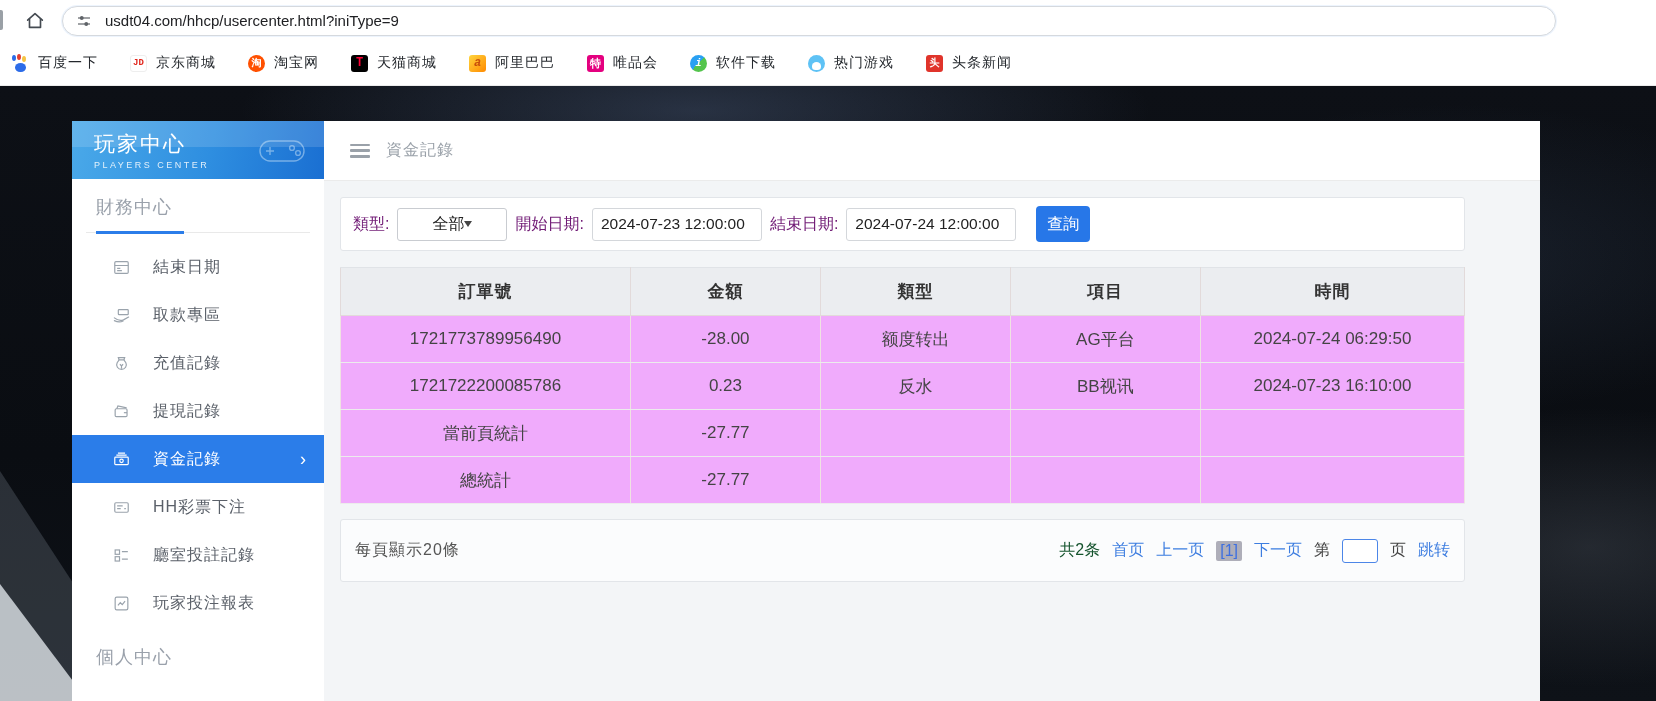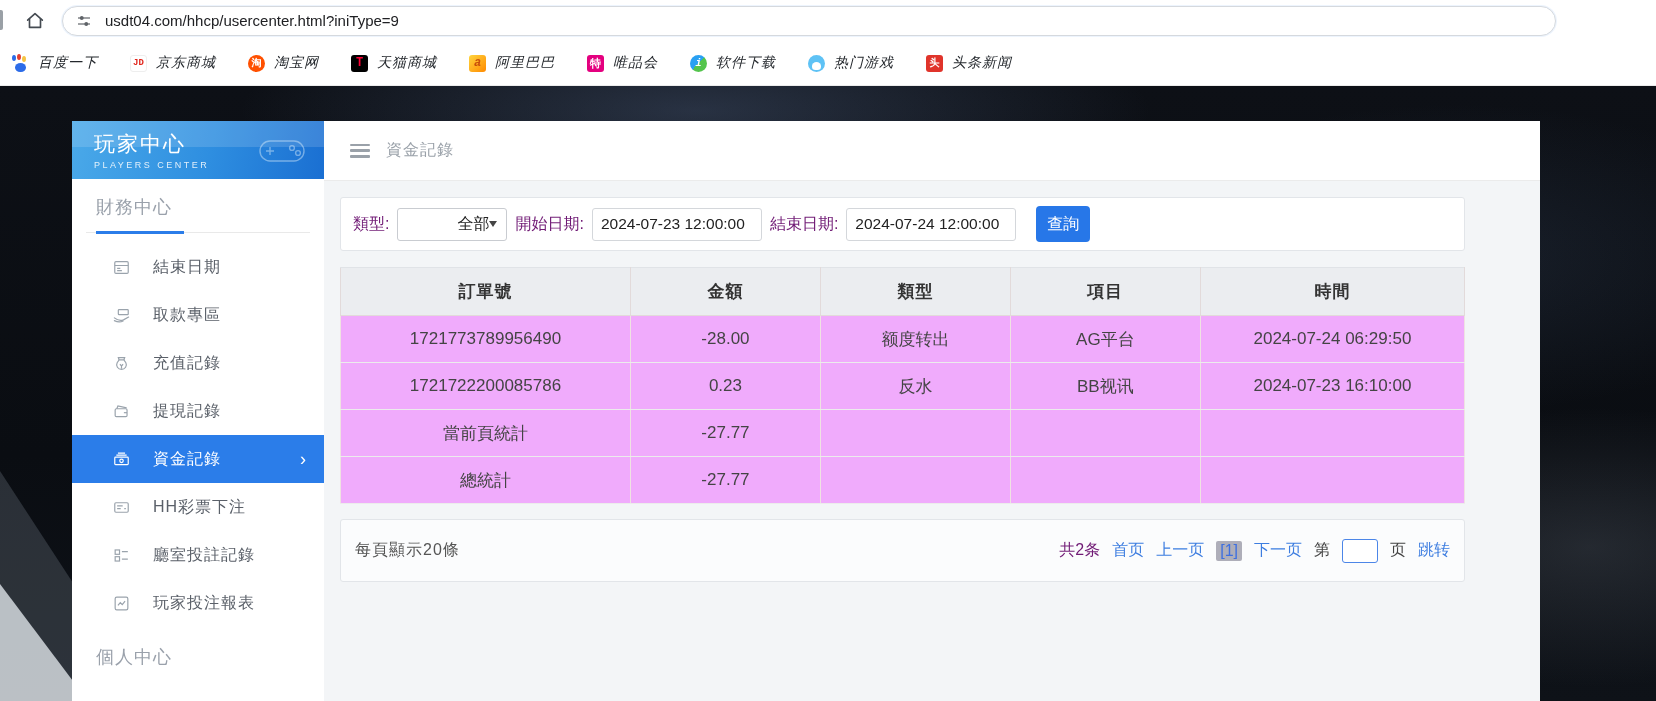--- a/index.html
+++ b/index.html
@@ -14,21 +14,21 @@
   .omnibox { flex:0 0 auto; width:1494px; height:30px; margin-left:10px; background:#fff; border:1px solid #d5d9de;
              border-radius:15px; display:flex; align-items:center; padding:0 12px; box-shadow:0 0 0 1px rgba(26,115,232,.08); }
   .site-info { width:20px; height:20px; margin-right:10px; display:flex; align-items:center; cursor:pointer; }
   .site-info svg { width:18px; height:18px; stroke:#5f6368; stroke-width:1.6; fill:#5f6368; }
   .url-text { font-size:15px; color:#202124; white-space:nowrap; }
 
   
   .bookmarks { width:100%; height:45px; background:#fff; display:flex; align-items:center; gap:32px; padding-left:12px;
                border-bottom:1px solid #ececec; }
   .bm-item { display:flex; align-items:center; gap:9px; cursor:pointer; white-space:nowrap; }
-  .bm-label { font-size:14px; color:#24282d; letter-spacing:1px;font-style:italic; }
+  .bm-label { font-size:14px; color:#24282d; letter-spacing:1px; }
   .fav { width:17px; height:17px; border-radius:3px; display:flex; align-items:center; justify-content:center;
          font-size:11px; font-weight:bold; color:#fff; position:relative; flex:0 0 auto;font-family:Liberation Mono, monospace; }
   .fav-baidu { background:transparent; }
   .fav-baidu::before { content:''; position:absolute; left:3px; bottom:0; width:11px; height:9px; background:#2c6ce8; border-radius:50% 50% 46% 46%; }
   .fav-baidu::after  { content:''; position:absolute; left:0;  top:0;  width:4px; height:6px; background:#2c6ce8; border-radius:50%;
                        box-shadow:5px -1px 0 #e33e30, 10px 1px 0 #f6c343; }
   .fav-jd { background:#fff; border:1px solid #eee; color:#e1251b; font-size:9px; }
   .fav-taobao { background:#ff5000; border-radius:50%; font-size:10px; }
   .fav-tmall { background:#000; color:#ff0036; font-size:12px; }
   .fav-ali { background:linear-gradient(135deg,#ffd53e,#ff8a00); color:#c9500b; font-size:12px; font-style:italic; }
@@ -78,39 +78,39 @@
   .main-header { height:60px; background:#fff; border-bottom:1px solid #ebebeb; display:flex; align-items:center; padding-left:26px; flex:0 0 auto; }
   .hamburger { width:20px; height:14px; display:flex; flex-direction:column; justify-content:space-between; cursor:pointer; }
   .hamburger i { display:block; height:2.5px; background:#9aa1a9; border-radius:1px; }
   .page-title { margin-left:16px; font-size:16px; color:#9aa1a9; letter-spacing:1px; font-weight:normal; }
   .main-body { flex:1; padding:16px 75px 0 16px; }
 
   .filter-card { background:#fff; border:1px solid #e2e5e9; border-radius:3px; height:54px; display:flex; align-items:center;
                  padding:0 12px; gap:8px; }
   .f-label { font-size:16px; color:#701a75; white-space:nowrap; }
   .f-select { width:110px; height:33px; border:1px solid #c9ccd1; border-radius:3px; background:#fff; display:flex; align-items:center;
-              justify-content:flex-end; padding:0 9px; cursor:pointer; }
+              justify-content:center; padding:0 9px; cursor:pointer; }
   .f-select .val { font-size:16px; color:#222; }
   .caret { width:0; height:0; border-left:4.5px solid transparent; border-right:4.5px solid transparent; border-top:6px solid #444; }
   .f-input { width:170px; height:33px; border:1px solid #d4d7db; border-radius:3px; font-size:15.5px; color:#222; padding:0 8px;
              font-family:"Liberation Sans","DejaVu Sans",sans-serif; background:#fff; }
   .btn-search { margin-left:12px; width:54px; height:36px; background:#2777e8; color:#fff; font-size:16px; border:none;
                 border-radius:4px; cursor:pointer; font-family:inherit; }
 
   .table-card { margin-top:16px; }
   table { width:100%; border-collapse:collapse; background:#fff; }
   th { height:48px; background:#ebedf0; font-size:17px; color:#333; font-weight:bold; border:1px solid #e2dada; border-top-color:#e0e3e7; letter-spacing:1px; }
   td { height:47px; text-align:center; font-size:17px; color:#444; border:1px solid #efe2e2; border-bottom-color:#ececec; background:#f0abfc; }
   table { border:1px solid #e0e3e7;padding-left:40px; }
 
   .pagination-card { margin-top:15px; background:#fbfcfd; border:1px solid #e2e5e9; border-radius:3px; height:63px;
                      display:flex; align-items:center; justify-content:space-between; padding:0 14px; }
   .pg-left { font-size:16px; color:#555; letter-spacing:1px; }
   .pg-right { display:flex; align-items:center; gap:12px; font-size:16px; }
-  .pg-total { color:#701a75; }
+  .pg-total { color:#14532d; }
   .pg-link { color:#3d7de0; text-decoration:none; cursor:pointer; white-space:nowrap; }
   .pg-current { color:#3d6fe0; background:#aeaeb9; padding:1px 4px; border-radius:2px; cursor:default; }
   .pg-text { color:#444; }
   .pg-input { width:36px; height:24px; border:1.5px solid #4c86e8; border-radius:3px; background:#fff; }
 </style>
 </head>
 <body>
 
 <div class="chrome-top">
   <span class="edge-sliver"></span>

